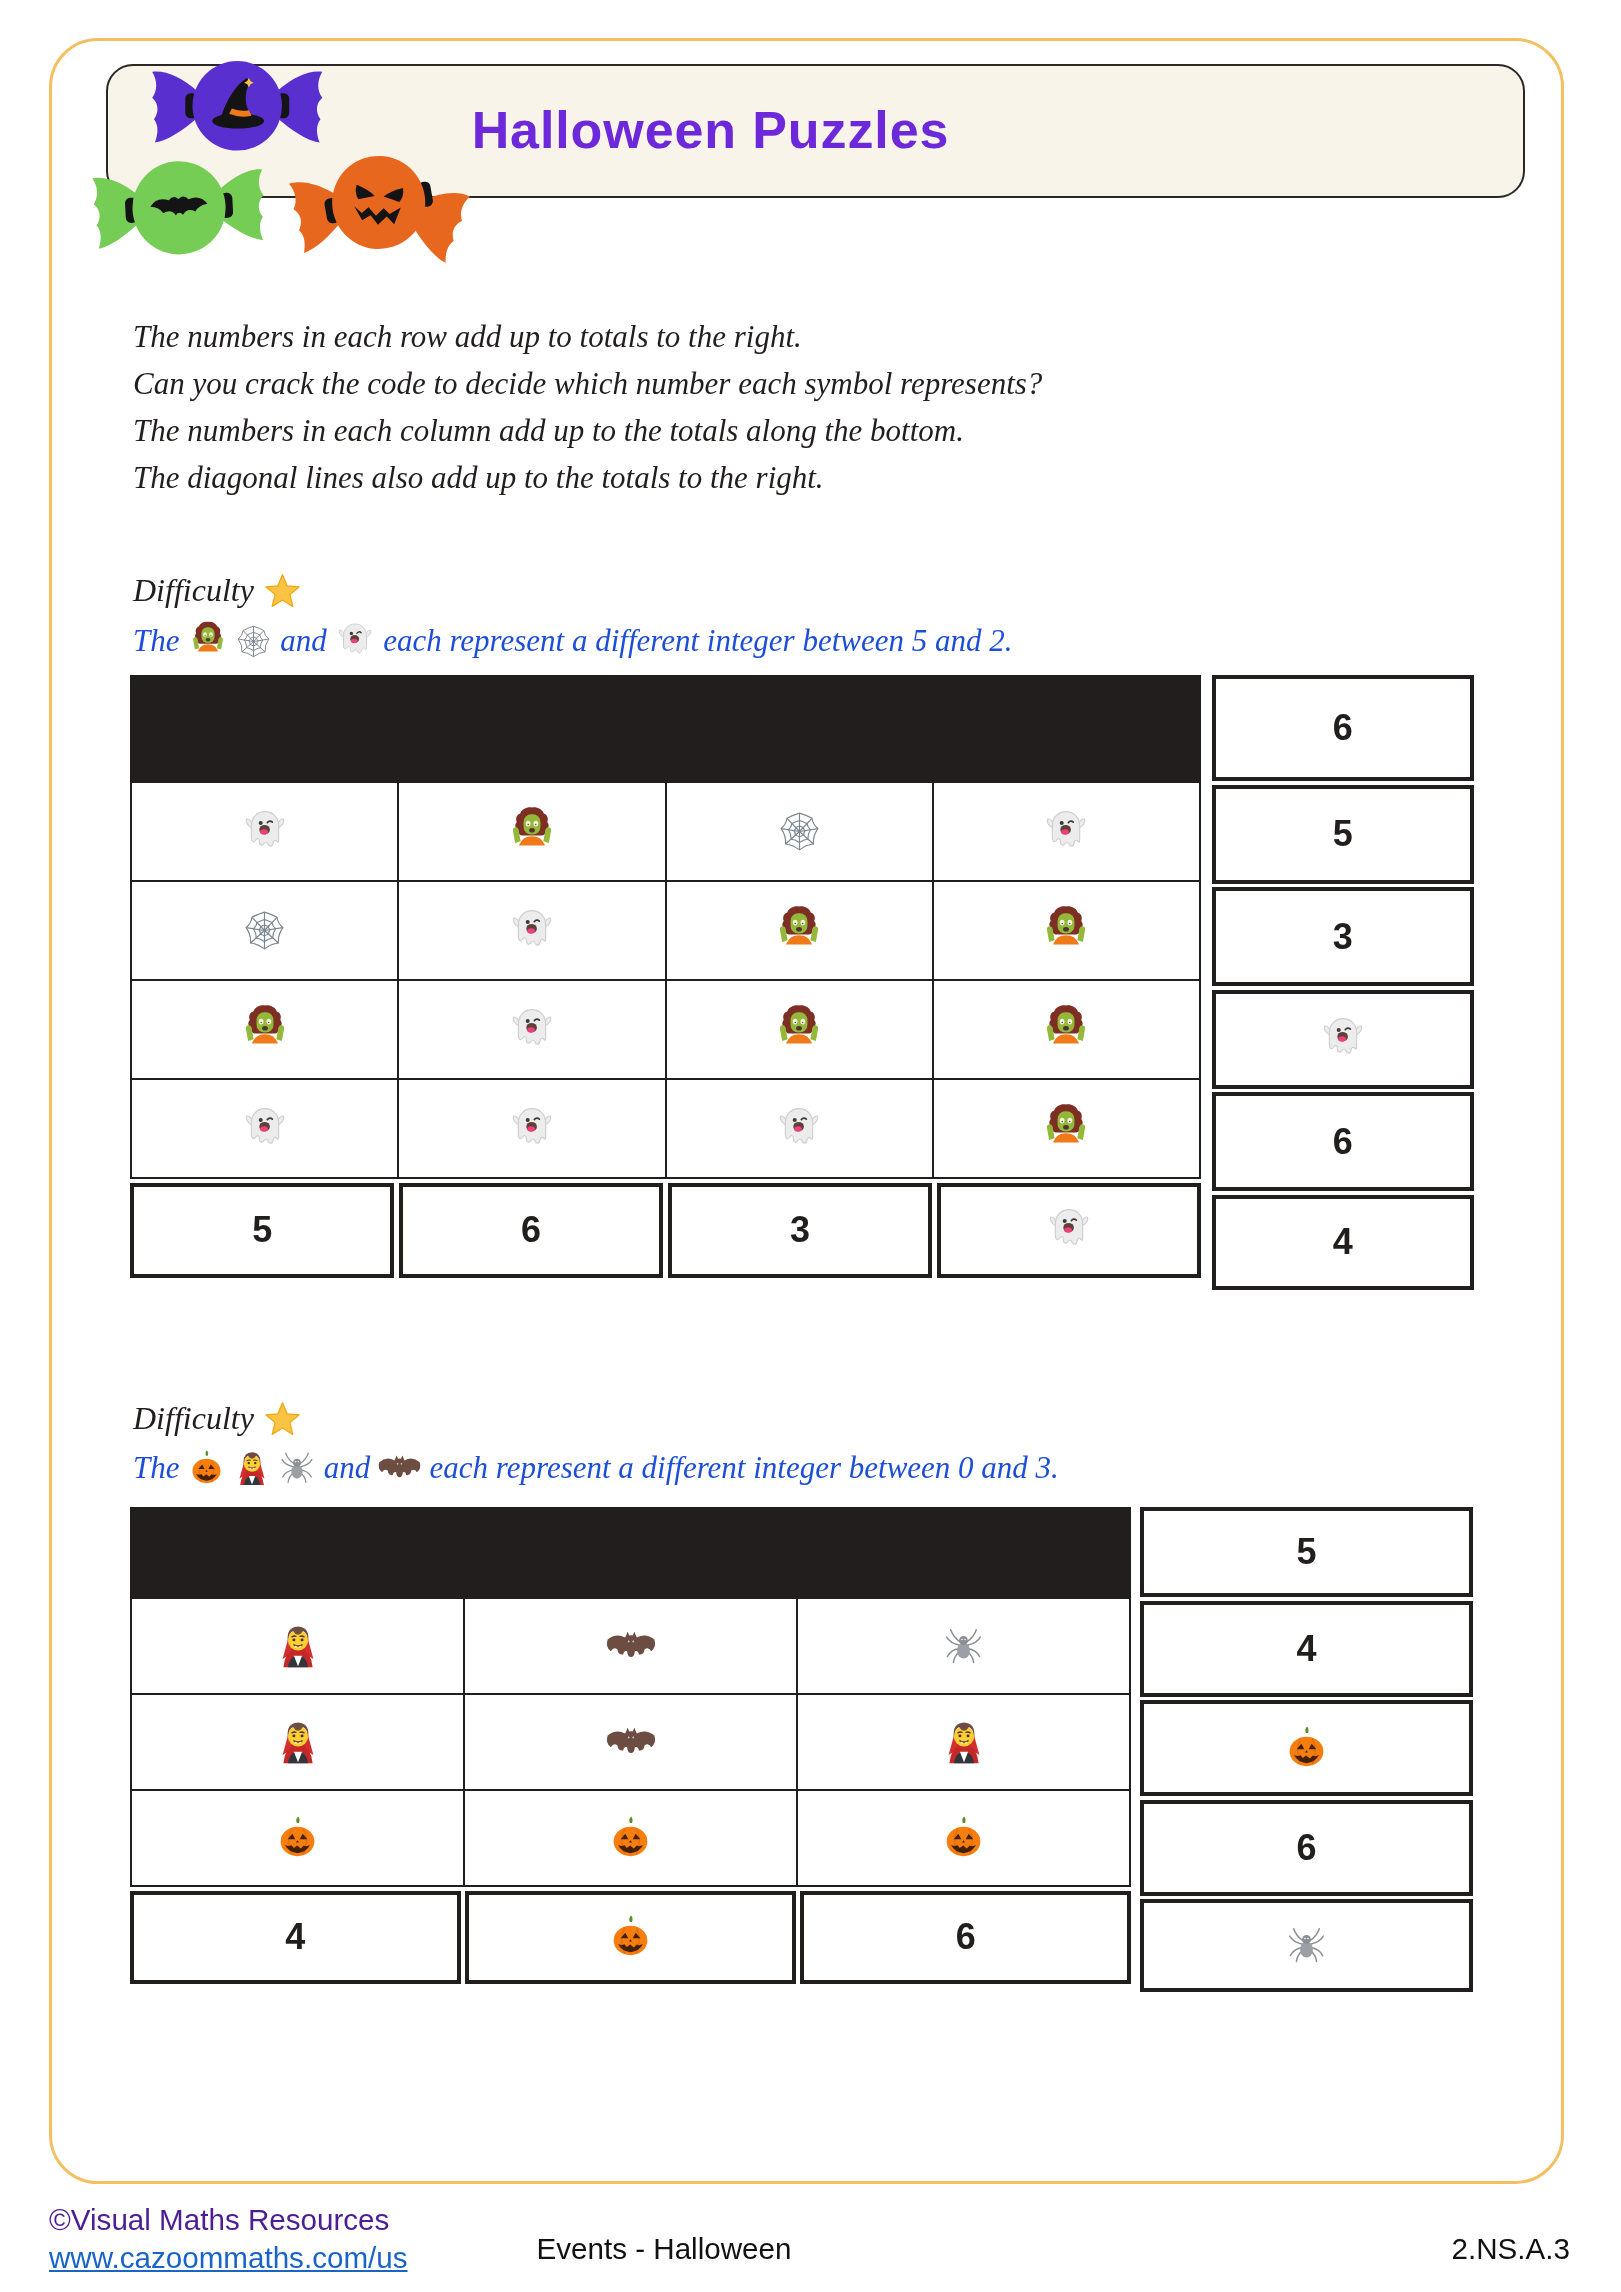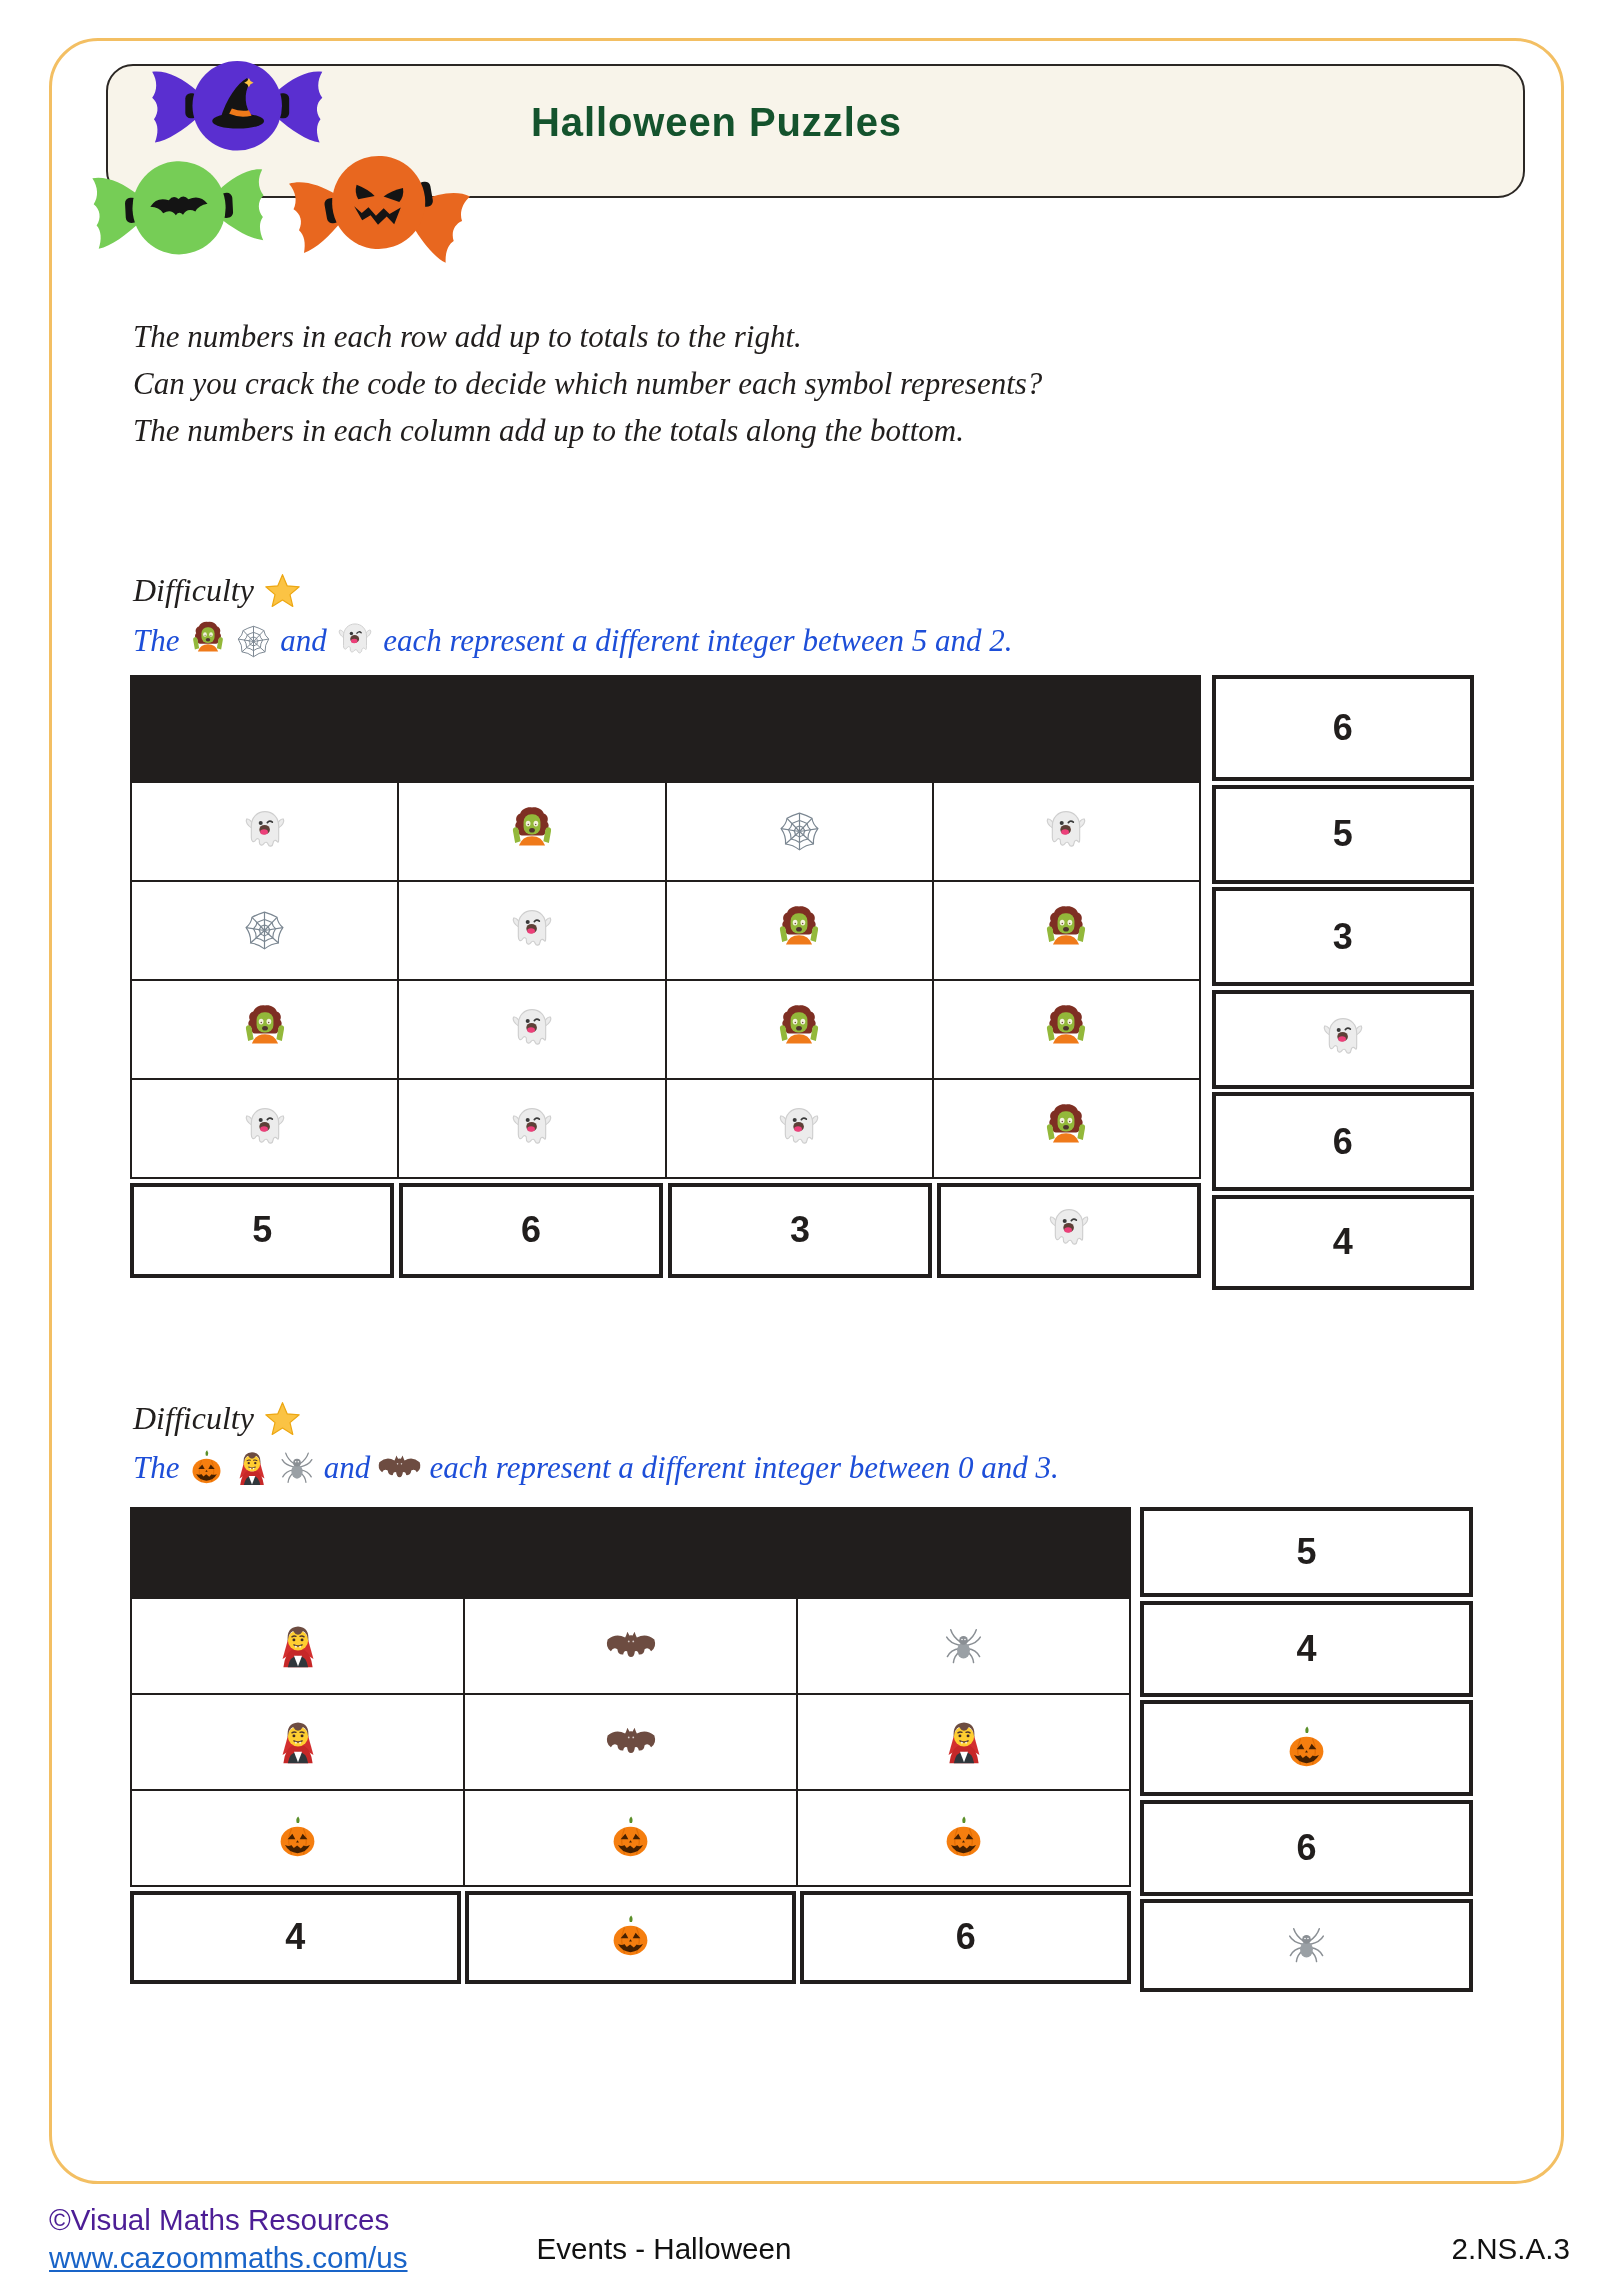--- a/index.html
+++ b/index.html
@@ -3,22 +3,22 @@
 <meta charset="utf-8">
 <style>
   html,body{margin:0;padding:0;background:#ffffff;}
   .page{position:relative;width:1622px;height:2293px;background:#ffffff;overflow:hidden;
         font-family:"Liberation Sans", sans-serif;color:#211e1d;}
   .page-border{position:absolute;left:49px;top:38px;width:1515px;height:2146px;
         border:3.6px solid #f3bf63;border-radius:49px;box-sizing:border-box;}
   
   .header-box{position:absolute;left:106px;top:64px;width:1419px;height:134px;
         background:#f8f4ea;border:2.7px solid #2b2724;border-radius:27px;box-sizing:border-box;}
-  .title{position:absolute;left:112px;top:100px;width:1209px;text-align:center;
-        font-size:40px;font-weight:800;letter-spacing:0.9px;color:#14532d;}
+  .title{position:absolute;left:106px;top:100px;width:1209px;text-align:center;
+        font-size:52px;font-weight:800;letter-spacing:0.9px;color:#6d28d9;}
   .logo-box{position:absolute;left:1379px;top:54px;width:147px;height:136px;background:#ffffff;
         display:flex;flex-direction:column;align-items:center;justify-content:flex-start;padding-top:7.2px;box-sizing:border-box;}
   .logo-square{width:70px;height:70px;}
   .logo-text{font-family:"Liberation Serif", serif;font-weight:900;font-size:28px;letter-spacing:-0.9px;color:#0d0d0d;margin-top:1.8px;}
   .candies{position:absolute;left:49px;top:27px;width:466px;height:282px;}
   
   .intro{position:absolute;left:133px;top:313px;width:1299px;
         font-family:"Liberation Serif", serif;font-style:italic;font-size:31px;line-height:47px;color:#211e1d;}
   
   .diff-line{position:absolute;left:133px;font-family:"Liberation Serif", serif;font-style:italic;
@@ -188,20 +188,21 @@
       <rect x="46" y="-14" width="14" height="28" rx="6" fill="#141414"></rect>
       <circle r="52" fill="#76cd56"></circle>
       <path d="M-32,-3 Q-24,-14 -11,-9 Q-6,-15 0,-10 Q6,-15 11,-9 Q24,-14 32,-3 Q22,-2 18,5 Q9,0 4,8 Q0,3 -4,8 Q-9,0 -18,5 Q-22,-2 -32,-3 Z" fill="#141414"></path>
     </g>
   </svg>
 
   <div class="intro">
     <div>The numbers in each row add up to totals to the right.</div>
     <div>Can you crack the code to decide which number each symbol represents?</div>
     <div>The numbers in each column add up to the totals along the bottom.</div>
+    <div>The diagonal lines also add up to the totals to the right.</div>
   </div>
 
   <div class="diff-line" style="top:571px">
     <span>Difficulty</span>
     <svg class="e-star" viewBox="0 0 44 44" width="39" height="39">
         <use href="#sym-star"></use>
       </svg>
   </div>
   <div class="desc-line" style="top:620px">
     <span>The</span>

